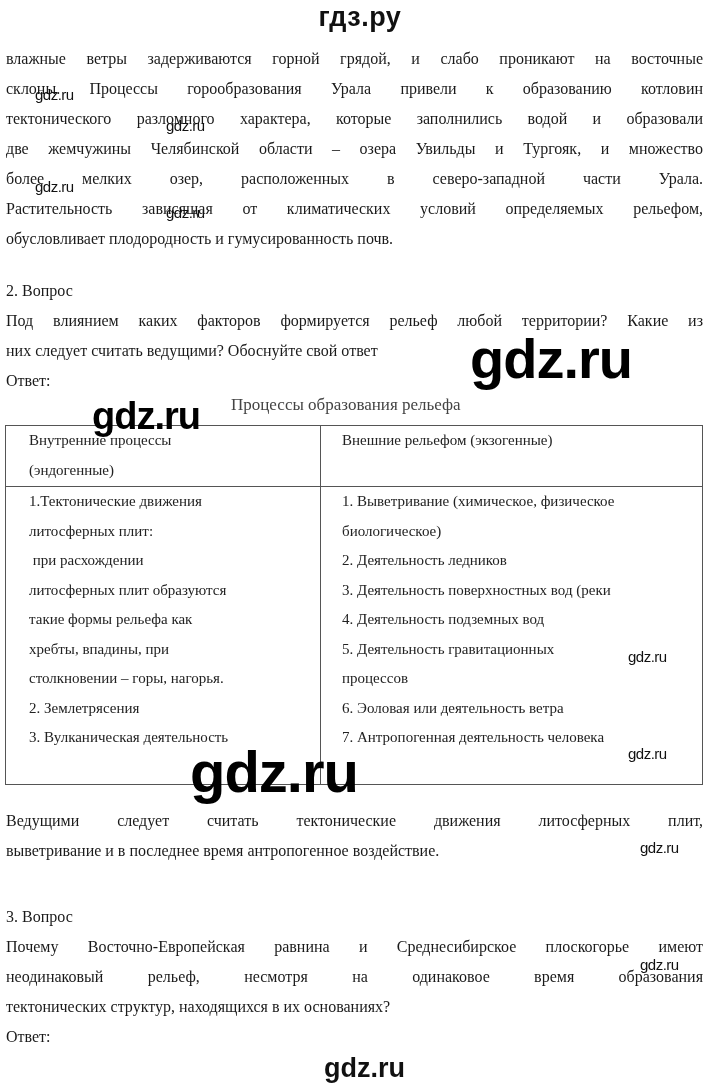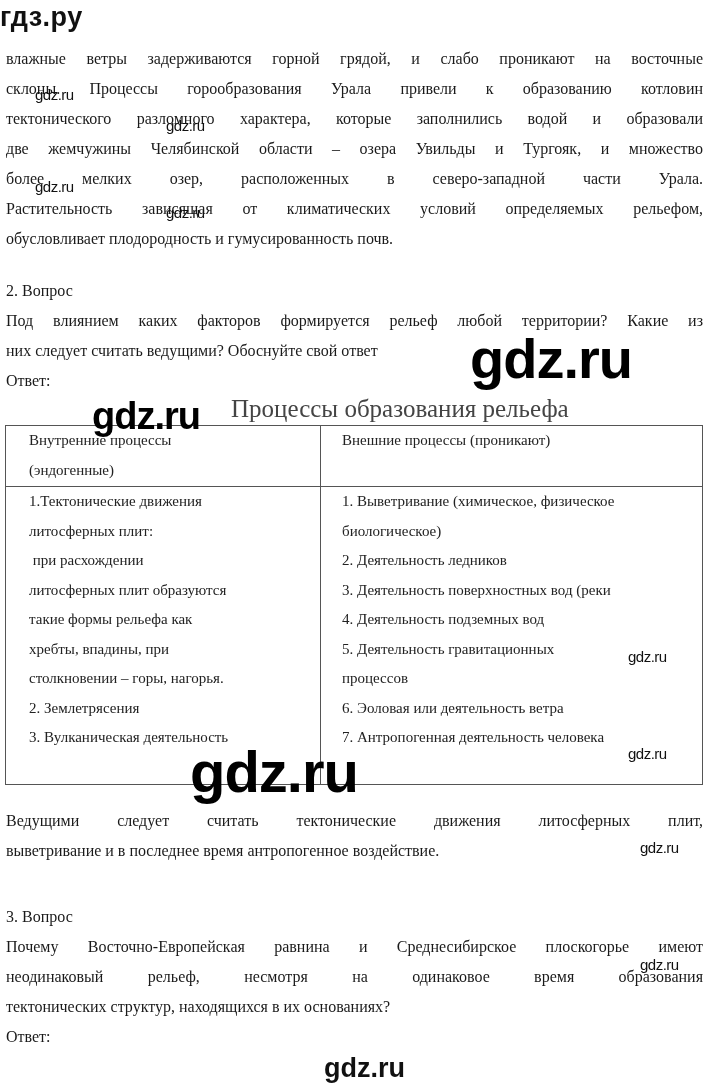--- a/index.html
+++ b/index.html
@@ -2,36 +2,36 @@
 <html><head>
   <meta charset="utf-8">
   <style>
     html, body { margin: 0; padding: 0; background: #ffffff; }
     body {
       width: 720px; height: 1091px; position: relative; overflow: hidden;
       font-family: "Liberation Serif", "DejaVu Serif", serif;
       color: #1a1a1a;
     }
     .site-header {
-      position: absolute; top: 2px; left: 0; width: 720px; 
+      position: absolute; top: 2px; left: 0; width: 720px; text-align: center;
       font-family: "Liberation Sans", "DejaVu Sans", sans-serif;
       font-weight: bold; font-size: 27px; color: #111; letter-spacing: 0.5px;
     }
     .para {
       position: absolute; left: 6px; width: 697px;
       font-size: 16px; line-height: 30px; text-align: justify;
       transform-origin: left top;
     }
     .para .line { display: block; white-space: nowrap; height: 30px; }
     .para .line.j { text-align: justify; text-align-last: justify; white-space: normal; }
     .p-top { top: 44px; }
     .q2 { top: 276px; }
     .caption {
       position: absolute; top: 395px; left: 231px;
-      font-size: 25px; color: #444; white-space: nowrap;
+      font-size: 17px; color: #444; white-space: nowrap;
     }
     .tbl {
       position: absolute; left: 5px; top: 425px; width: 698px; height: 360px;
       border: 1.5px solid #555; box-sizing: border-box;
     }
     .vdiv { position: absolute; left: 314px; top: 0; bottom: 0; border-left: 1.5px solid #555; }
     .hdiv { position: absolute; left: 0; right: 0; top: 60px; border-top: 1.5px solid #555; }
     .cell {
       position: absolute; font-family: "Liberation Serif", "DejaVu Serif", serif;
       font-size: 15px; line-height: 29.5px; color: #222; white-space: nowrap;
@@ -82,21 +82,21 @@
 
 <div class="tbl">
   <div class="vdiv"></div>
   <div class="hdiv"></div>
 
   <div class="cell h-left">
     <span class="ln">Внутренние процессы</span>
     <span class="ln">(эндогенные)</span>
   </div>
   <div class="cell h-right">
-    <span class="ln">Внешние процессы (проникают)</span>
+    <span class="ln">Внешние рельефом (экзогенные)</span>
   </div>
 
   <div class="cell b-left">
     <span class="ln">1.Тектонические движения</span>
     <span class="ln">литосферных плит:</span>
     <span class="ln" style="white-space:pre"> при расхождении</span>
     <span class="ln">литосферных плит образуются</span>
     <span class="ln">такие формы рельефа как</span>
     <span class="ln">хребты, впадины, при</span>
     <span class="ln">столкновении – горы, нагорья.</span>

